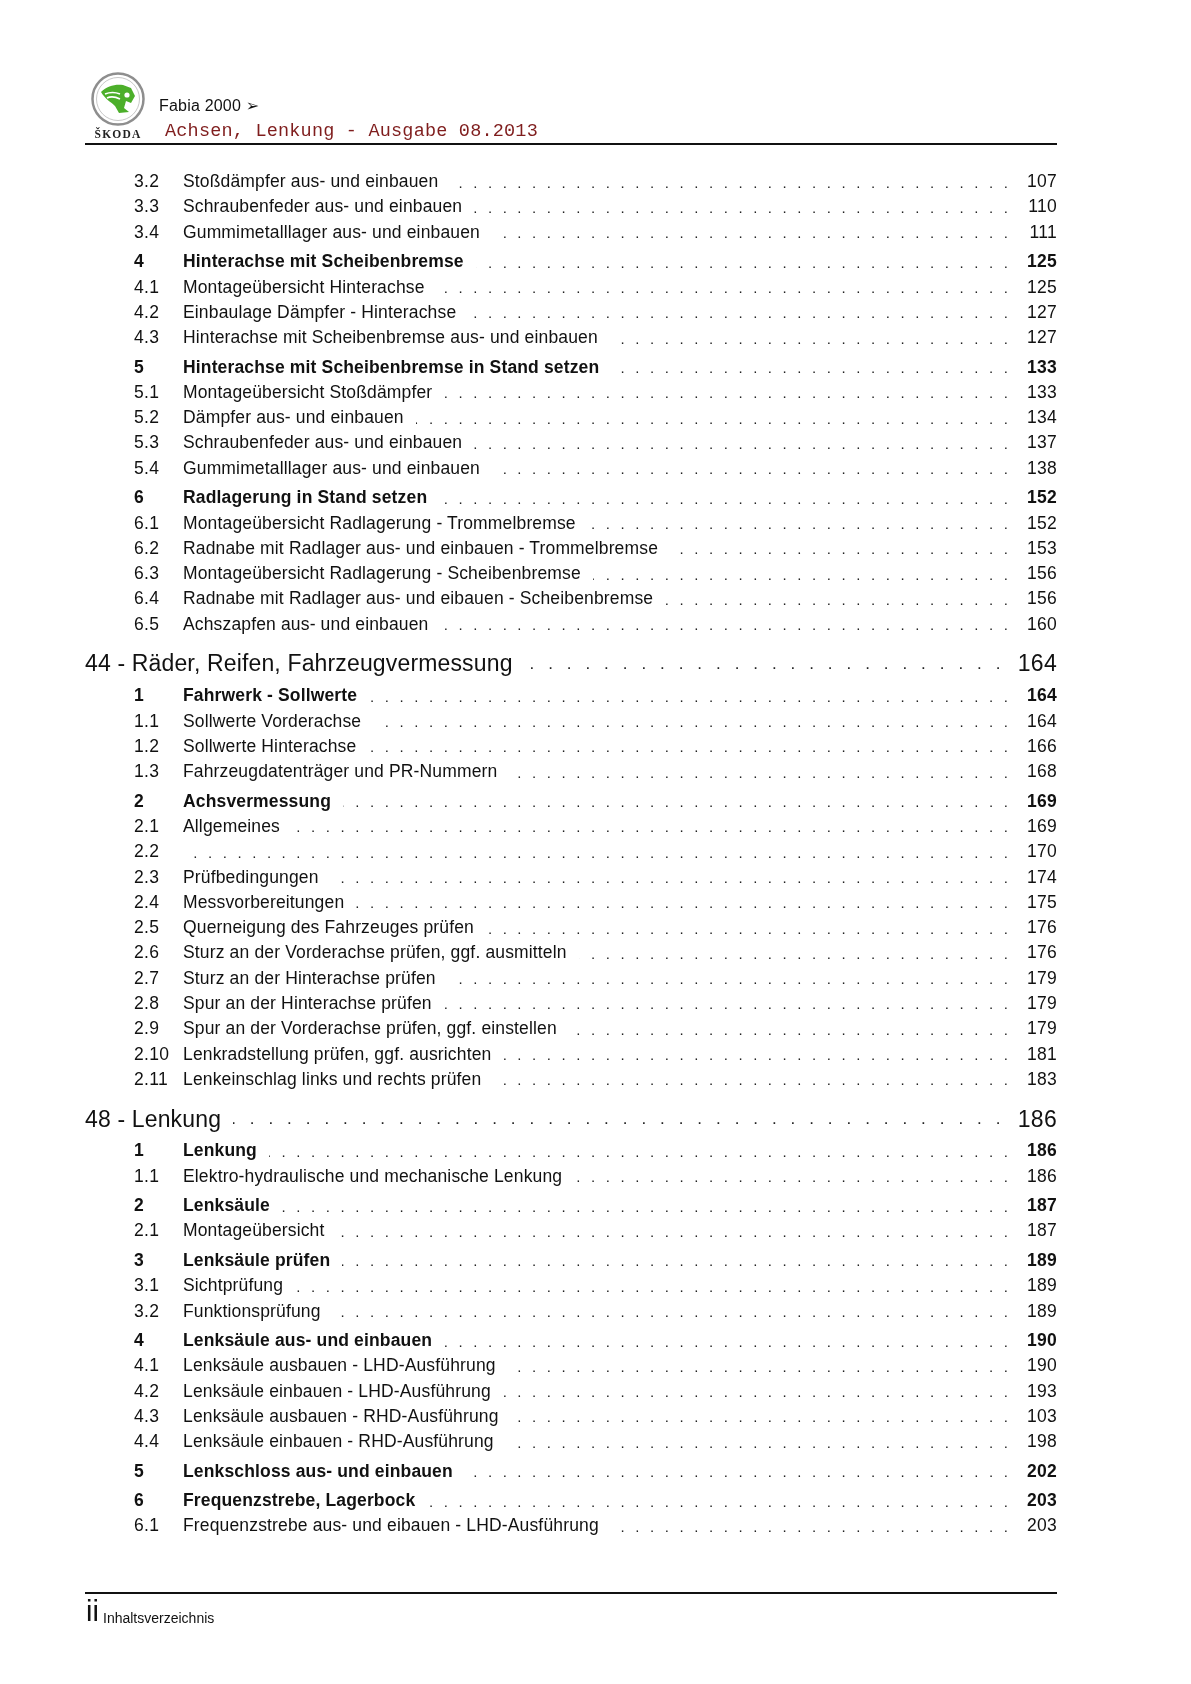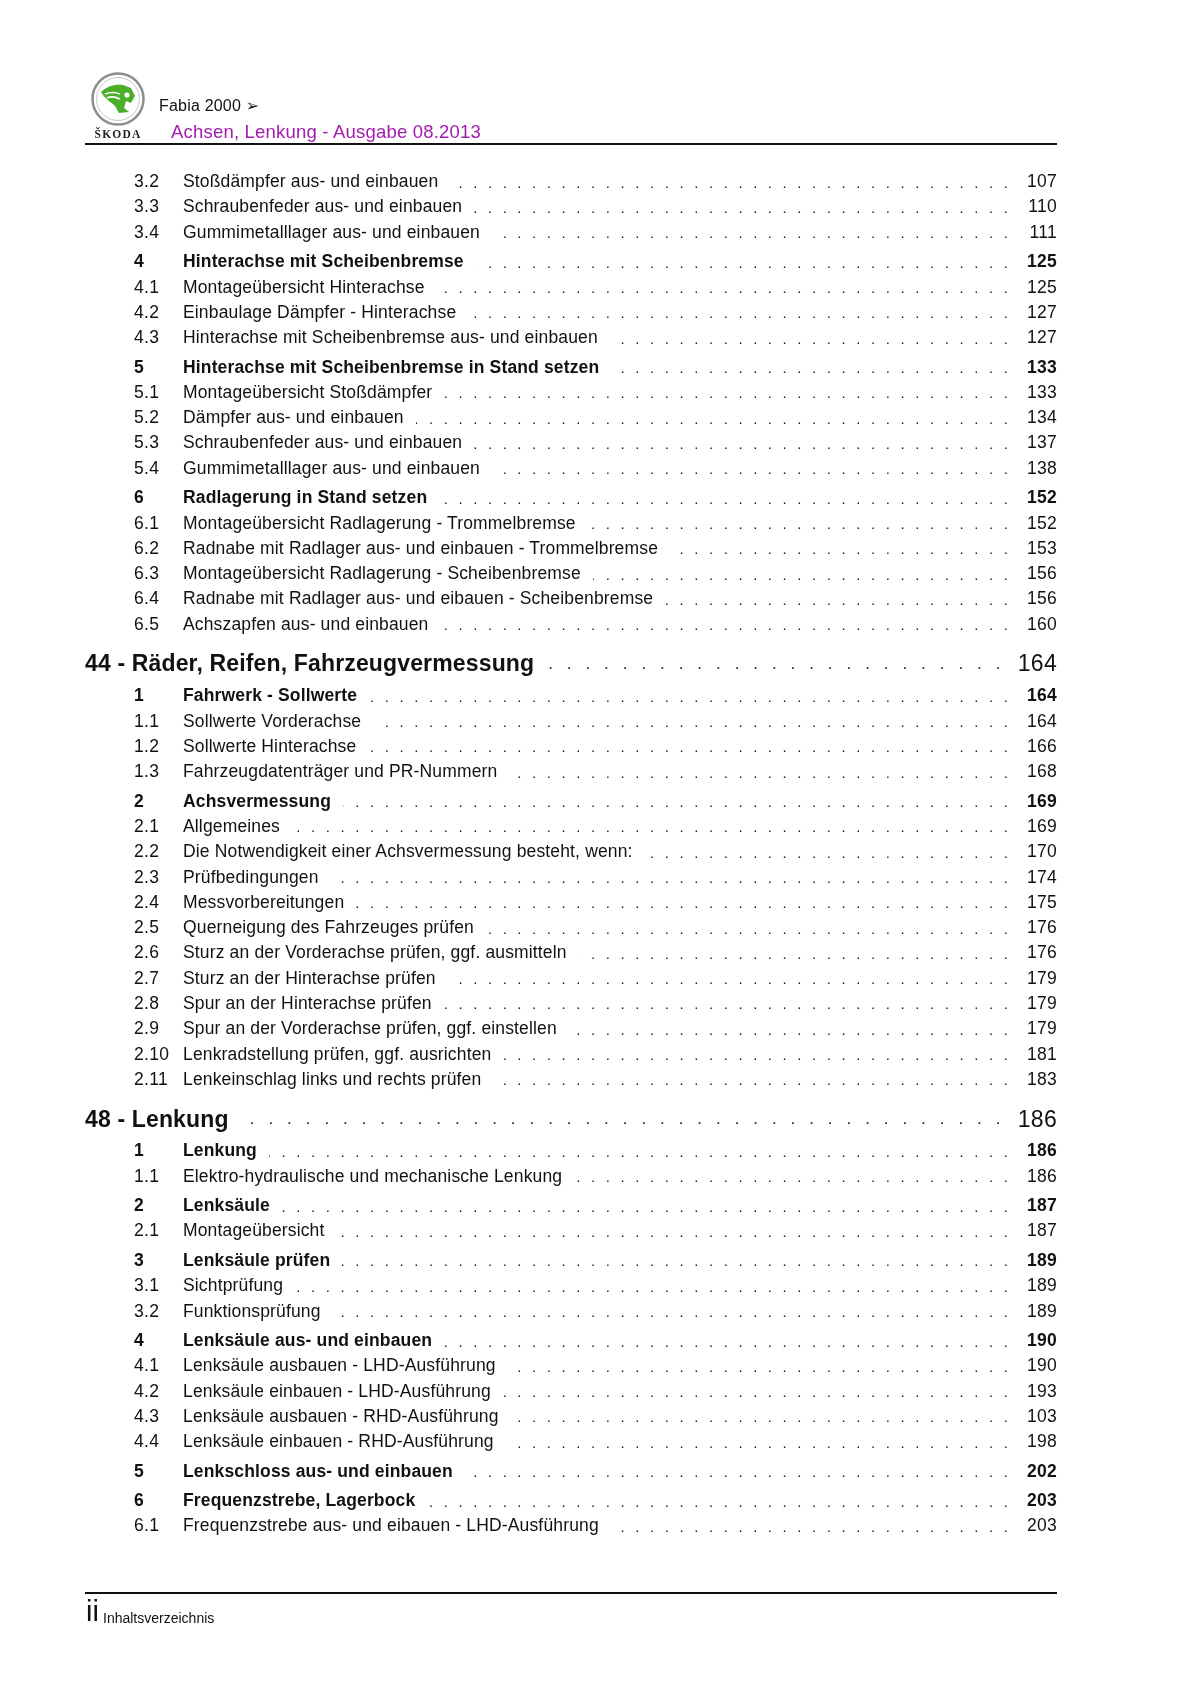--- a/index.html
+++ b/index.html
@@ -3,30 +3,30 @@
 <meta charset="utf-8">
 <style>
   html, body { margin: 0; padding: 0; background: #ffffff; }
   body { width: 1191px; height: 1684px; position: relative; overflow: hidden;
          font-family: "Liberation Sans", sans-serif; color: #111; }
   .logo { position: absolute; left: 86px; top: 72px; width: 64px; height: 80px; font-family: Liberation Serif, serif; }
   .logo-badge { position: absolute; left: 5px; top: 0; width: 54px; height: 54px; }
   .logo-word { position: absolute; left: 0; top: 56px; width: 64px; text-align: center;
                font-size: 11.5px; font-weight: bold; letter-spacing: 1.2px; color: #222; }
   .hdr-title { position: absolute; left: 159px; top: 96px; font-size: 16px; color: #111; letter-spacing: 0.2px; }
-  .hdr-sub { position: absolute; left: 171px; top: 121px; font-size: 18.5px; color: #a21caf; letter-spacing: 0.2px; }
+  .hdr-sub { position: absolute; left: 165px; top: 121px; font-size: 18.5px; color: #7f1d1d; letter-spacing: 0.2px; font-family: Liberation Mono, monospace; }
   .hdr-line { position: absolute; left: 85px; top: 143px; width: 972px; height: 2px; background: #111; }
 
   .toc { position: absolute; left: 85px; top: 169px; width: 972px; }
   .row { position: relative; height: 25.3px; display: flex; align-items: center; font-size: 17.5px; justify-content: center; }
   .row.lvl1 { margin-top: 4.2px; font-weight: bold; }
   .row.chapter { height: 30px; margin-top: 12px; margin-bottom: 2px; font-size: 23px; }
   .num { width: 49px; padding-left: 49px; flex: none; letter-spacing: 0.3px; }
   .title { flex: none; white-space: nowrap; letter-spacing: 0.15px; padding-right: 12px; }
-  .row.chapter .title { padding-left: 0; font-weight: bold; }
+  .row.chapter .title { padding-left: 0; }
   .dots { flex: 1; overflow: hidden; white-space: nowrap; height: 100%; position: relative; }
   .dots::before { content: ". . . . . . . . . . . . . . . . . . . . . . . . . . . . . . . . . . . . . . . . . . . . . . . . . . . . . . . . . . . . . . . . . . . . . . . . . . . . . . . . . . . . . . . . . . . . . . . . . . . . . . . . . . . . . . . .";
                   position: absolute; right: 0; top: 50%; transform: translateY(-50%);
                   font-size: 15px; font-weight: normal; letter-spacing: 3.2px; color: #222; }
   .row.chapter .dots::before { font-size: 17px; letter-spacing: 4.6px; }
   .page { flex: none; width: 40px; text-align: right; padding-left: 6px; letter-spacing: 0.3px; }
   .row.chapter .page { width: 46px; }
 
   .ftr-line { position: absolute; left: 85px; top: 1592px; width: 972px; height: 2px; background: #111; }
   .ftr-page { position: absolute; left: 86px; top: 1595px; font-size: 29px; color: #111; }
@@ -195,21 +195,20 @@
       <span class="page">169</span>
     </div>
     <div class="row">
       <span class="num">2.1</span>
       <span class="title">Allgemeines</span>
       <span class="dots"></span>
       <span class="page">169</span>
     </div>
     <div class="row">
       <span class="num">2.2</span>
-      <span class="title">Die Notwendigkeit einer Achsvermessung besteht, wenn:</span>
       <span class="dots"></span>
       <span class="page">170</span>
     </div>
     <div class="row">
       <span class="num">2.3</span>
       <span class="title">Prüfbedingungen</span>
       <span class="dots"></span>
       <span class="page">174</span>
     </div>
     <div class="row">

